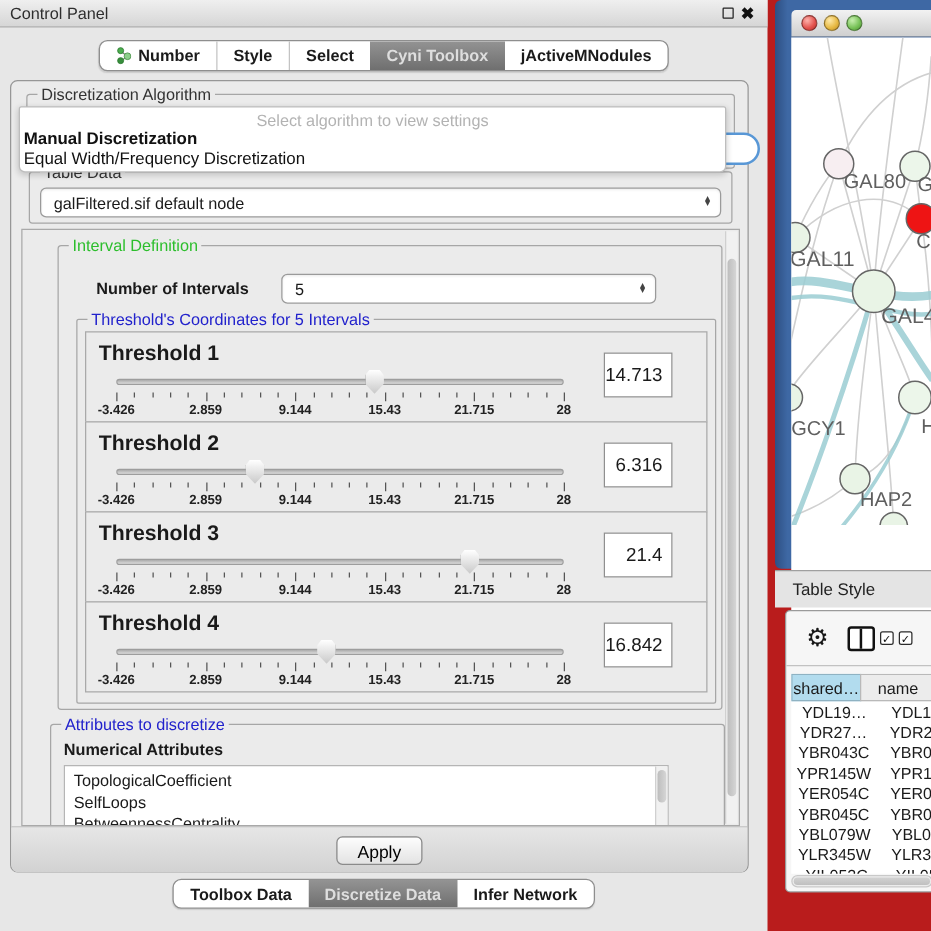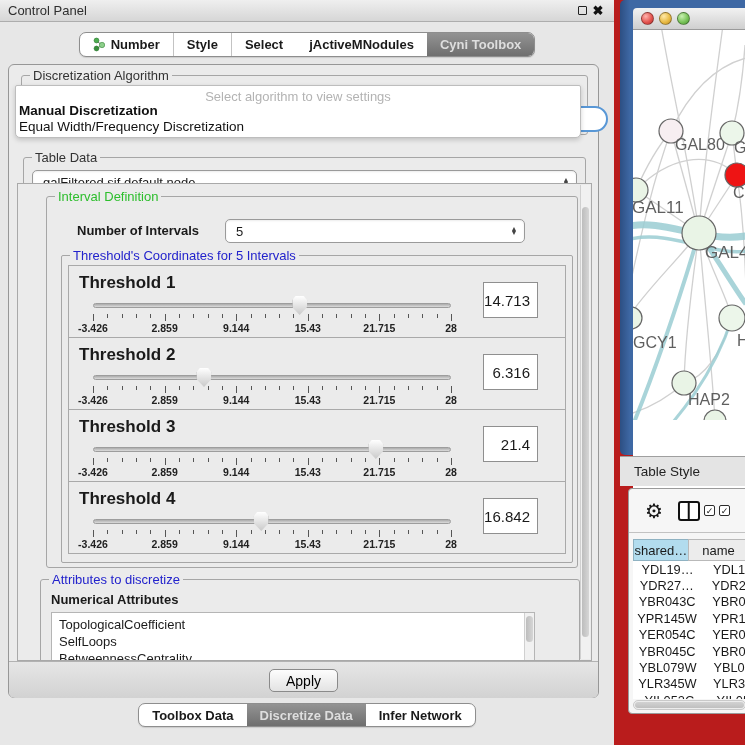--- a/index.html
+++ b/index.html
@@ -148,45 +148,45 @@
               </svg>
             </span>
             <span>Number</span>
           </div>
           <div class="tab" style="border-left: 1px solid rgb(195, 195, 195);">
             <span>Style</span>
           </div>
           <div class="tab" style="border-left: 1px solid rgb(195, 195, 195);">
             <span>Select</span>
           </div>
+          <div class="tab sel">
+            <span>Cyni Toolbox</span>
+          </div>
           <div class="tab">
             <span>jActiveMNodules</span>
-          </div>
-          <div class="tab sel">
-            <span>Cyni Toolbox</span>
           </div>
         </div>
     </div>
 
     <div class="main-panel">
 
       <div class="groupbox" style="left:12px; top:10px; width:567px; height:60px;">
         <span class="gb-label" style="color:#333;">Discretization Algorithm</span>
         <div class="algo-combo"></div>
       </div>
 
       <div class="popup">
         <div class="hint">Select algorithm to view settings</div>
         <div id="popupOpts">
             <div class="opt b">Manual Discretization</div>
             <div class="opt">Equal Width/Frequency Discretization</div>
           </div>
       </div>
 
-      <div class="groupbox" style="left:14px; top:72px; width:563px; height:42px;margin-top:20px;">
+      <div class="groupbox" style="left:14px; top:72px; width:563px; height:42px;">
         <span class="gb-label" style="color:#333;">Table Data</span>
         <div class="combo" style="left:8px; right:8px; top:12px;">
           <span>galFiltered.sif default node</span>
           <span class="stepper">
               <span>▲</span>
               <span>▼</span>
             </span>
         </div>
       </div>
 

